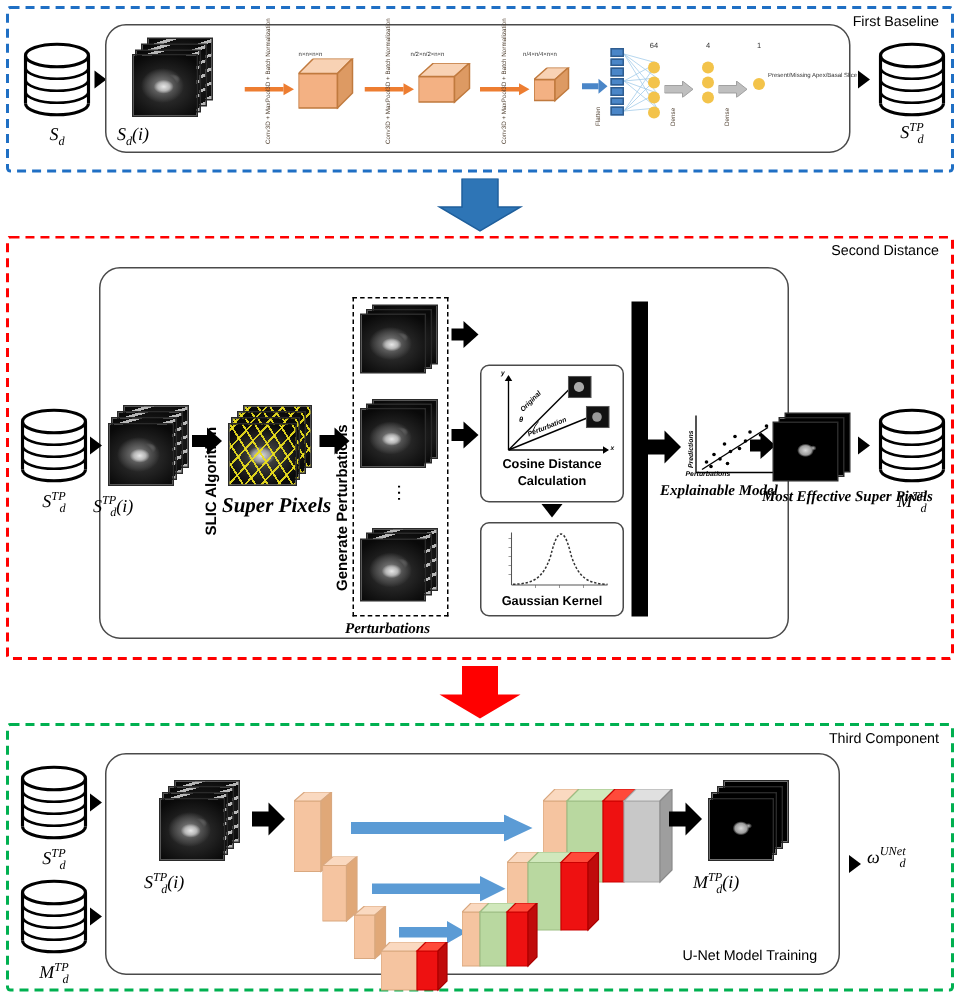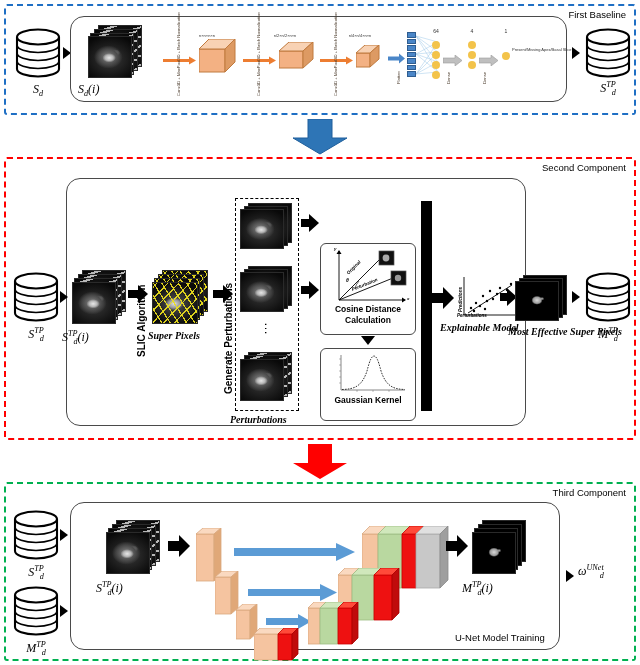--- a/index.html
+++ b/index.html
@@ -411,21 +411,21 @@
     <span><span style="font-style:italic">S</span><sup style="font-size:.68em;font-style:italic">TP</sup><sub style="font-size:.68em;font-style:italic;margin-left:-0.5em">d</sub></span>
   </div>
 
   <div class="big-arrow" style="left:290px; top:119px;">
     <svg width="60" height="36" viewBox="0 0 60 36">
       <polygon points="18,0 42,0 42,19 57,19 30,35 3,19 18,19" fill="#2e75b6" stroke="#1f5f9c" stroke-width="1"></polygon>
     </svg>
   </div>
 
   <div class="component" id="comp2">
-    <div class="comp-title">Second Component</div>
+    <div class="comp-title">Second Distance</div>
   </div>
 
   <div class="inner-panel" id="panel2"></div>
 
   <div class="cyl" style="left:12px; top:272px; width:48px; height:50px;">
     <svg width="48" height="50" viewBox="0 0 48 50">
       <ellipse cx="24" cy="9" rx="21" ry="7.5" fill="#fff" stroke="#000" stroke-width="2.1"></ellipse>
       <path d="M3 9 L3 41" stroke="#000" stroke-width="2.1" fill="none"></path>
       <path d="M45 9 L45 41" stroke="#000" stroke-width="2.1" fill="none"></path>
       <path d="M3 41 A21 7.5 0 0 0 45 41" stroke="#000" stroke-width="2.1" fill="none"></path>
@@ -470,21 +470,21 @@
     <div class="sheet" style="left:6px;  top:4px; width:46px; height:42px;">
         <div class="mri super"></div>
       </div>
     <div class="sheet" style="left:2px;  top:8px; width:46px; height:42px;">
         <div class="mri super"></div>
       </div>
     <div class="sheet" style="left:0px;  top:12px; width:46px; height:42px;">
         <div class="mri super"></div>
       </div>
   </div>
-  <div class="img-label bold-italic" style="left:148px; top:330px; width:70px; font-size:10px;">
+  <div class="img-label bold-italic" style="left:148px; top:330px; width:70px; font-size:14px;">
     <span>Super Pixels</span>
   </div>
 
   <div class="block-arrow" style="left:213px; top:285px; width:20px; height:18px;">
     <div class="shaft" style="top:5px; width:11px; height:8px;"></div>
     <div class="head" style="left:10px; top:0;"></div>
   </div>
   <div class="vlabel" style="left:223px; top:394px;">Generate Perturbations</div>
 
   <div class="dashed-group" style="left:235px; top:198px; width:64px; height:213px;"></div>
@@ -556,21 +556,21 @@
     <div class="axis-lbl" style="left:13px; top:2px;">y</div>
     <div class="axis-lbl" style="left:24px; top:21px; transform:rotate(-45deg); font-size:4.6px;">Original</div>
     <div class="axis-lbl" style="left:30px; top:38px; transform:rotate(-22deg); font-size:4.6px;">Perturbation</div>
     <div class="axis-lbl" style="left:25px; top:33px; font-size:5px;">θ</div>
     <div class="lime-box-label" style="top:61px;">Cosine Distance</div>
     <div class="lime-box-label" style="top:72px;">Calculation</div>
   </div>
 
   <div class="tri-down" style="left:361px; top:336px;"></div>
 
-  <div class="lime-box" style="left:320px; top:348px; width:96px; height:73px;">
+  <div class="lime-box" style="left:320px; top:348px; width:96px; height:63px;">
     <div class="plot" style="left:8px; top:4px;">
       <svg width="80" height="40" viewBox="0 0 80 40">
         <path d="M12 37 L76 37" stroke="#555" stroke-width="0.7"></path>
         <path d="M12 37 L12 2" stroke="#555" stroke-width="0.7"></path>
         <g stroke="#555" stroke-width="0.4">
           <path d="M10 6 L12 6"></path>
             <path d="M10 12 L12 12"></path>
             <path d="M10 18 L12 18"></path>
           <path d="M10 24 L12 24"></path>
             <path d="M10 30 L12 30"></path>

